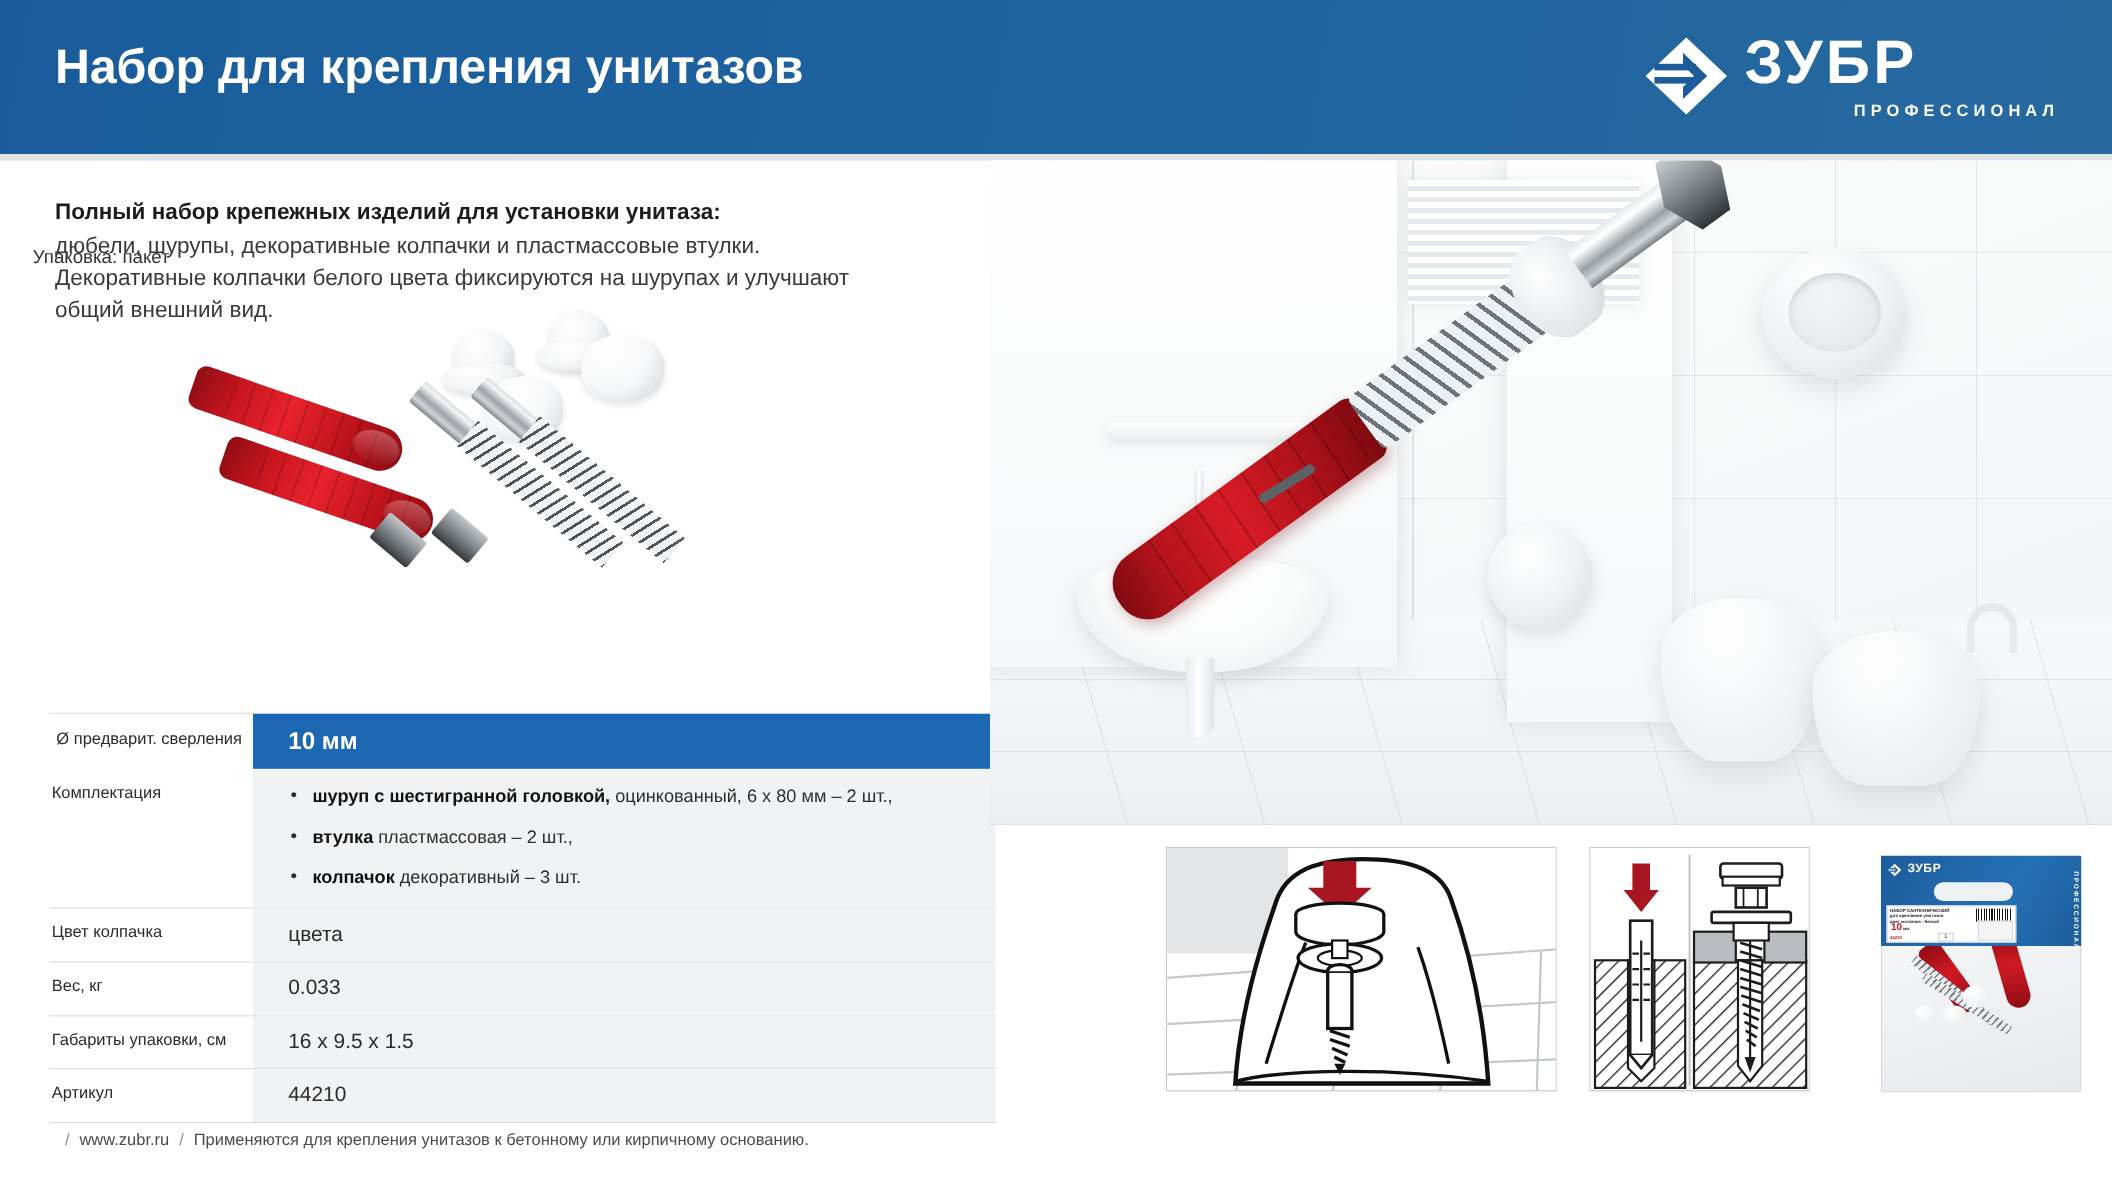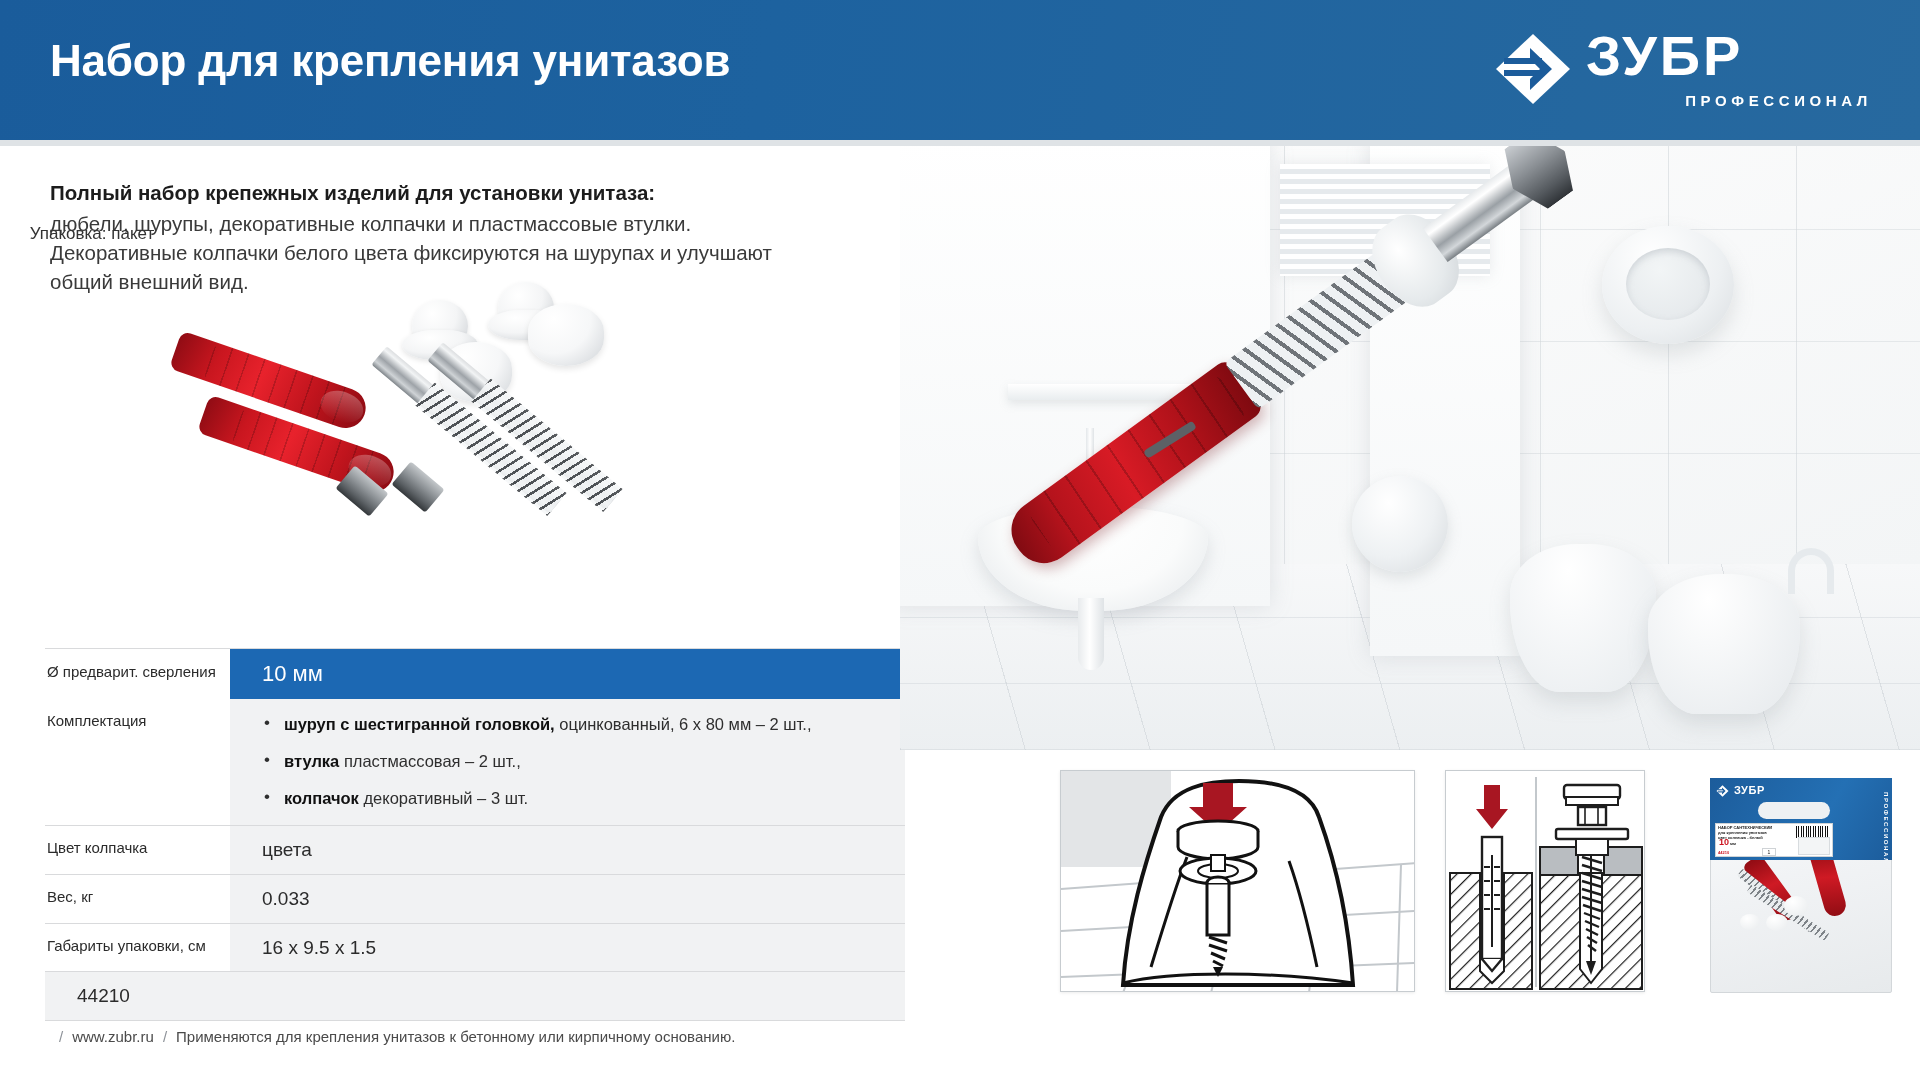--- a/index.html
+++ b/index.html
@@ -115,24 +115,24 @@
     font-size: 15px; color: #2b2b2b;
     padding: 12px 10px 12px 2px; line-height: 1.3;
   }
   .spec-value {
     flex: 1; font-size: 19px; color: #2b2b2b;
     padding: 11px 0 11px 32px; line-height: 1.35;
     background: #f1f2f3;
   }
   .row-highlight .spec-value {
     background: #1c68b3; color: #ffffff;
-    font-size: 22px; font-weight: normal;
+    font-size: 22px; font-weight: bold;
     padding-top: 10px; padding-bottom: 10px;
   }
-  .row-highlight .spec-label { padding-top: 13px; }
+  .row-highlight .spec-label { padding-top: 13px; text-align: right; }
   .row-sep { height: 1px; background: #d9dadc; }
   .row-sep.full { width: 100%; }
   .spec-kit .spec-value { padding-top: 14px; padding-bottom: 16px; }
   .kit-list { list-style: none; }
   .kit-list li {
     position: relative; padding-left: 22px;
     font-size: 16.5px; color: #2e2e2e; line-height: 1.35;
     margin-bottom: 15px; white-space: nowrap;
   }
   .kit-list li:last-child { margin-bottom: 0; }
@@ -459,20 +459,21 @@
     <div class="row-sep full"></div>
 
     <div class="spec-row">
       <div class="spec-label">Габариты упаковки, см</div>
       <div class="spec-value">16 x 9.5 x 1.5</div>
     </div>
 
     <div class="row-sep full"></div>
 
     <div class="spec-row">
+      <div class="spec-label">Артикул</div>
       <div class="spec-value">44210</div>
     </div>
 
     <div class="row-sep full"></div>
   </div>
 
   <div class="footer">
     <span class="sl">/</span><span>www.zubr.ru</span><span class="sl">/</span><span>Применяются для крепления унитазов к бетонному или кирпичному основанию.</span>
   </div>
 

